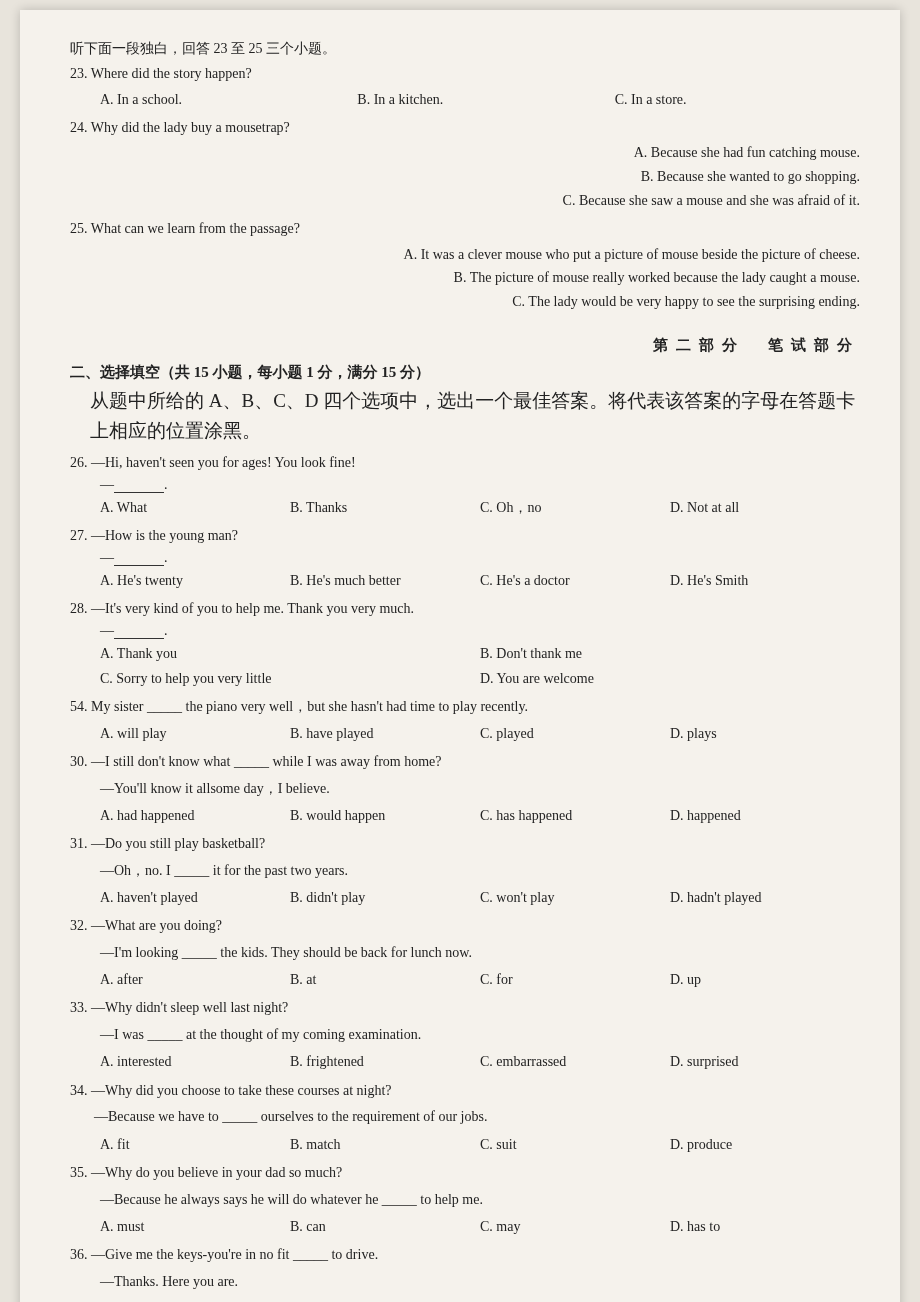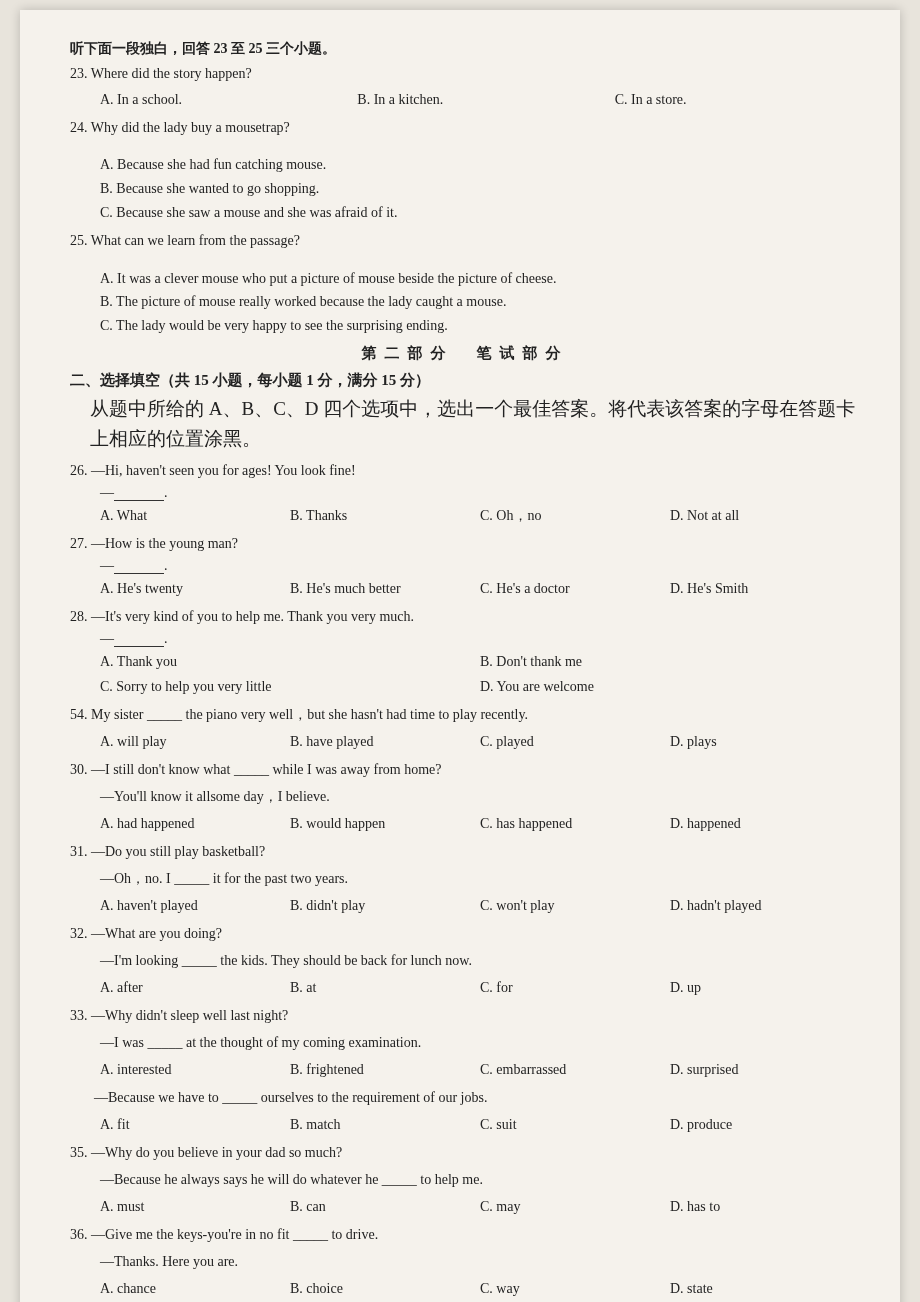--- a/index.html
+++ b/index.html
@@ -16,48 +16,49 @@
       background: #f5f2ec;
       width: 880px;
       min-height: 1260px;
       padding: 30px 40px 20px 50px;
       position: relative;
       box-shadow: 0 0 10px rgba(0,0,0,0.2);
     }
     .section-title {
       font-size: 15px;
       font-weight: bold;
-      text-align: center;
-      margin: 6px 0 6px;
+      text-align: right;
+      margin: 22px 0 6px;
       letter-spacing: 8px;
     }
     .listen-header {
       font-size: 14px;
-      font-weight: bold;
+      font-weight: normal;
       margin-bottom: 4px;
     }
     .question {
       margin: 4px 0 2px 0;
       font-size: 14px;
       line-height: 1.7;
     }
     .options-row {
       display: flex;
       gap: 12px;
       margin: 2px 0 2px 30px;
       font-size: 14px;
       line-height: 1.7;
     }
     .options-row .opt {
       flex: 1;
     }
     .options-col {
-      margin: 14px 0 2px 30px;
+      margin: 2px 0 2px 30px;
       font-size: 14px;
       line-height: 1.7;
+      text-align: right;
     }
     .part-header {
       font-size: 15px;
       font-weight: bold;
       margin: 8px 0 4px 0;
     }
     .instruction {
       font-size: 19px;
       margin: 2px 0 4px 20px;
       line-height: 1.6;
@@ -217,20 +218,23 @@
   <div class="indent" style="margin-left:30px;font-size:14px;line-height:1.8;">
     <span>—I was _____ at the thought of my coming examination.</span>
   </div>
   <div class="options-4">
     <span class="opt">A. interested</span>
     <span class="opt">B. frightened</span>
     <span class="opt">C. embarrassed</span>
     <span class="opt">D. surprised</span>
   </div>
 
+  <div class="question">
+    <span>34. —Why did you choose to take these courses at night?</span>
+  </div>
   <div class="indent" style="margin-left:24px;font-size:14px;line-height:1.8;">
     <span>—Because we have to _____ ourselves to the requirement of our jobs.</span>
   </div>
   <div class="options-4">
     <span class="opt">A. fit</span>
     <span class="opt">B. match</span>
     <span class="opt">C. suit</span>
     <span class="opt">D. produce</span>
   </div>
 

